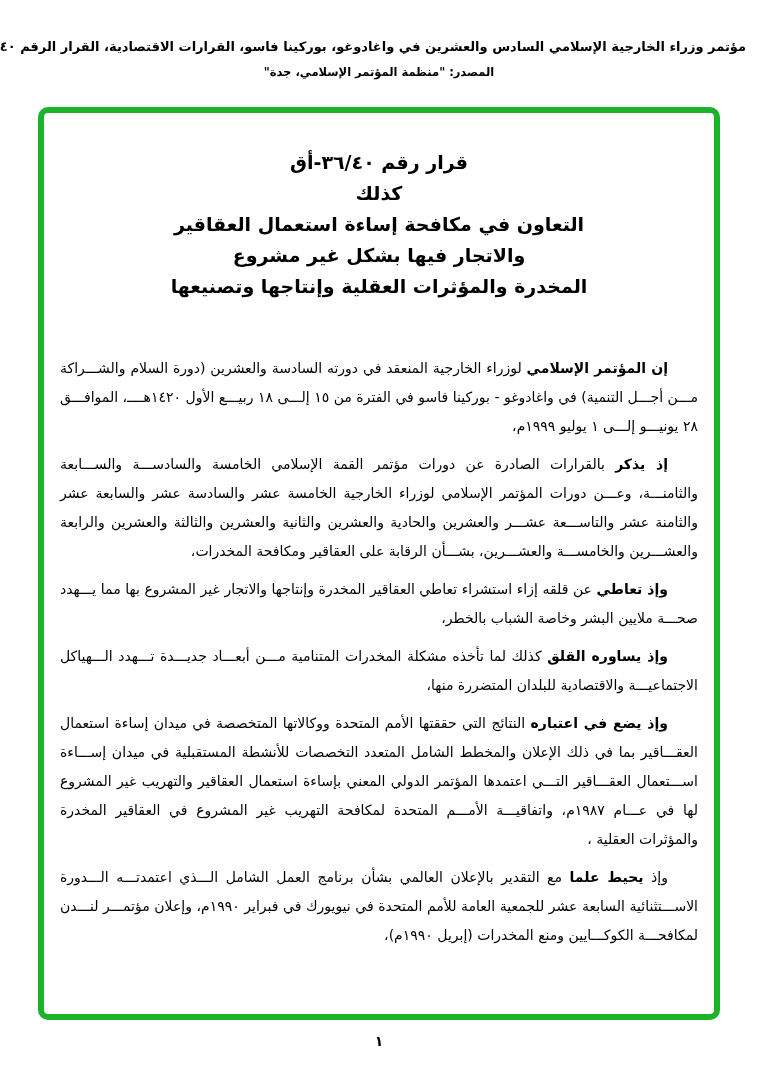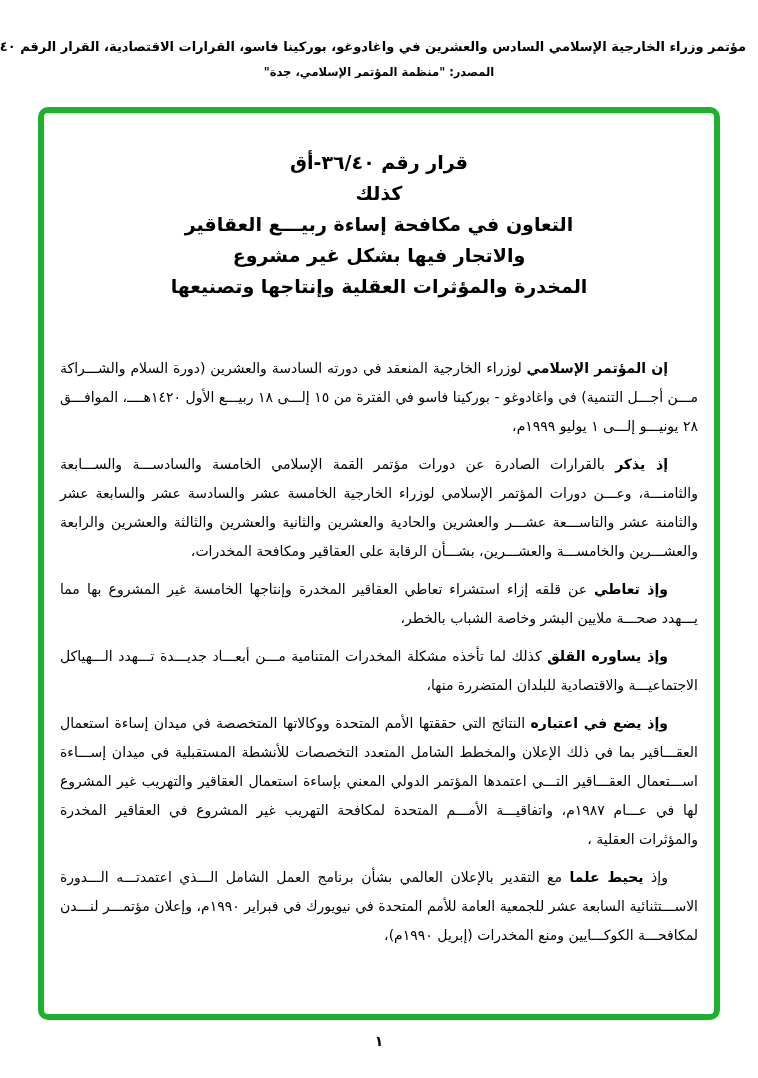--- a/index.html
+++ b/index.html
@@ -43,32 +43,32 @@
   <div class="hdr">
     <div class="hdr-line1">مؤتمر وزراء الخارجية الإسلامي السادس والعشرين في واغادوغو، بوركينا فاسو، القرارات الاقتصادية، القرار الرقم ٢٦/٤٠-أق</div>
     <div class="hdr-line2">المصدر:  "منظمة المؤتمر الإسلامي، جدة"</div>
   </div>
 
   <div class="frame" style="border-color: rgb(28, 178, 43);">
 
     <div class="title">
       <div>قرار رقم ٣٦/٤٠-أق</div>
       <div>كذلك</div>
-      <div>التعاون في مكافحة إساءة ربيـــع العقاقير</div>
+      <div>التعاون في مكافحة إساءة استعمال العقاقير</div>
       <div>والاتجار فيها بشكل غير مشروع</div>
       <div>المخدرة والمؤثرات العقلية وإنتاجها وتصنيعها</div>
     </div>
 
     <div class="body-text">
 
       <p class="para"><span></span><strong>إن المؤتمر الإسلامي</strong><span> لوزراء الخارجية المنعقد في دورته السادسة والعشرين (دورة السلام والشـــراكة مـــن أجـــل التنمية) في واغادوغو - بوركينا فاسو في الفترة من ١٥ إلـــى ١٨ ربيـــع الأول ١٤٢٠هــــ، الموافـــق ٢٨ يونيـــو إلـــى ١ يوليو ١٩٩٩م،</span></p>
 
       <p class="para"><span></span><strong>إذ يذكر</strong><span> بالقرارات الصادرة عن دورات مؤتمر القمة الإسلامي الخامسة والسادســـة والســـابعة والثامنـــة، وعـــن دورات المؤتمر الإسلامي لوزراء الخارجية الخامسة عشر والسادسة عشر والسابعة عشر والثامنة عشر والتاســـعة عشـــر والعشرين والحادية والعشرين والثانية والعشرين والثالثة والعشرين والرابعة والعشـــرين والخامســـة والعشـــرين، بشـــأن الرقابة على العقاقير ومكافحة المخدرات،</span></p>
 
-      <p class="para"><span></span><strong>وإذ تعاطي</strong><span> عن قلقه إزاء استشراء تعاطي العقاقير المخدرة وإنتاجها الخامسة غير المشروع بها مما يـــهدد صحـــة ملايين البشر وخاصة الشباب بالخطر،</span></p>
+      <p class="para"><span></span><strong>وإذ تعاطي</strong><span> عن قلقه إزاء استشراء تعاطي العقاقير المخدرة وإنتاجها والاتجار غير المشروع بها مما يـــهدد صحـــة ملايين البشر وخاصة الشباب بالخطر،</span></p>
 
       <p class="para"><span></span><strong>وإذ يساوره القلق</strong><span> كذلك لما تأخذه مشكلة المخدرات المتنامية مـــن أبعـــاد جديـــدة تـــهدد الـــهياكل الاجتماعيـــة والاقتصادية للبلدان المتضررة منها،</span></p>
 
       <p class="para"><span></span><strong>وإذ يضع في اعتباره</strong><span> النتائج التي حققتها الأمم المتحدة ووكالاتها المتخصصة في ميدان إساءة استعمال العقـــاقير بما في ذلك الإعلان والمخطط الشامل المتعدد التخصصات للأنشطة المستقبلية في ميدان إســـاءة اســـتعمال العقـــاقير التـــي اعتمدها المؤتمر الدولي المعني بإساءة استعمال العقاقير والتهريب غير المشروع لها في عـــام ١٩٨٧م، واتفاقيـــة الأمـــم المتحدة لمكافحة التهريب غير المشروع في العقاقير المخدرة والمؤثرات العقلية ،</span></p>
 
       <p class="para"><span>وإذ </span><strong>يحيط علما</strong><span> مع التقدير بالإعلان العالمي بشأن برنامج العمل الشامل الـــذي اعتمدتـــه الـــدورة الاســـتثنائية السابعة عشر للجمعية العامة للأمم المتحدة في نيويورك في فبراير ١٩٩٠م، وإعلان مؤتمـــر لنـــدن لمكافحـــة الكوكـــايين ومنع المخدرات (إبريل ١٩٩٠م)،</span></p>
 
     </div>
   </div>
 

